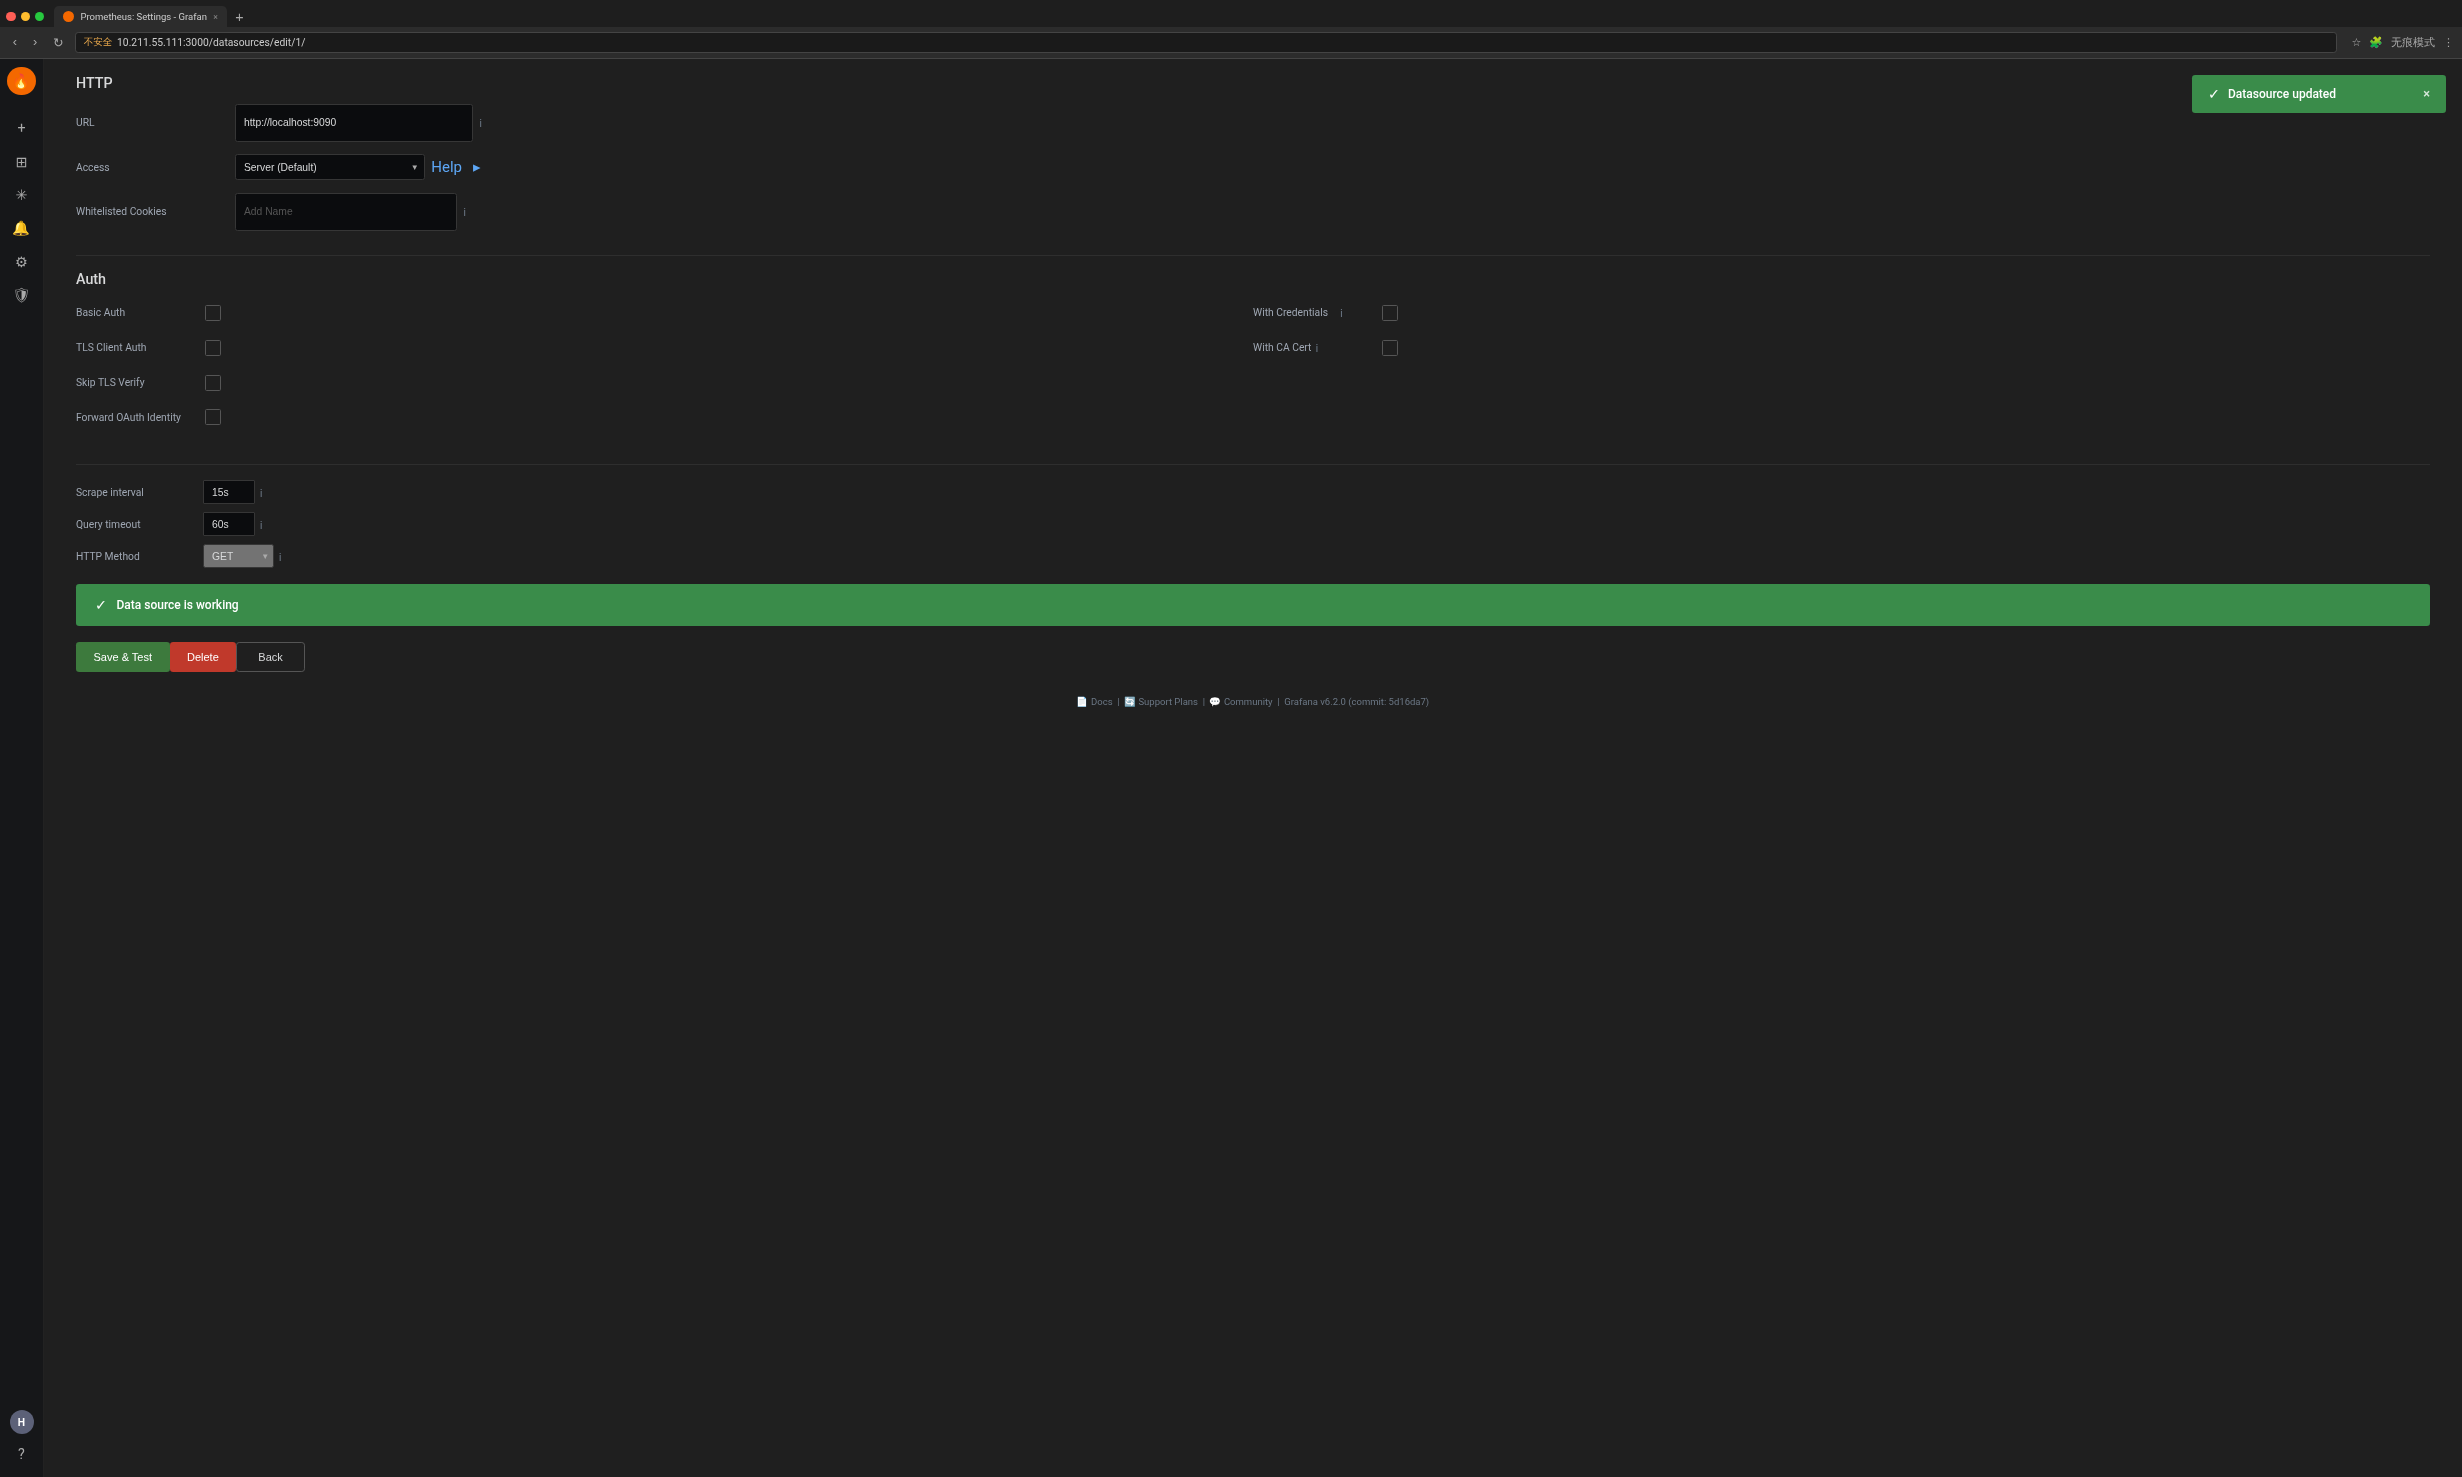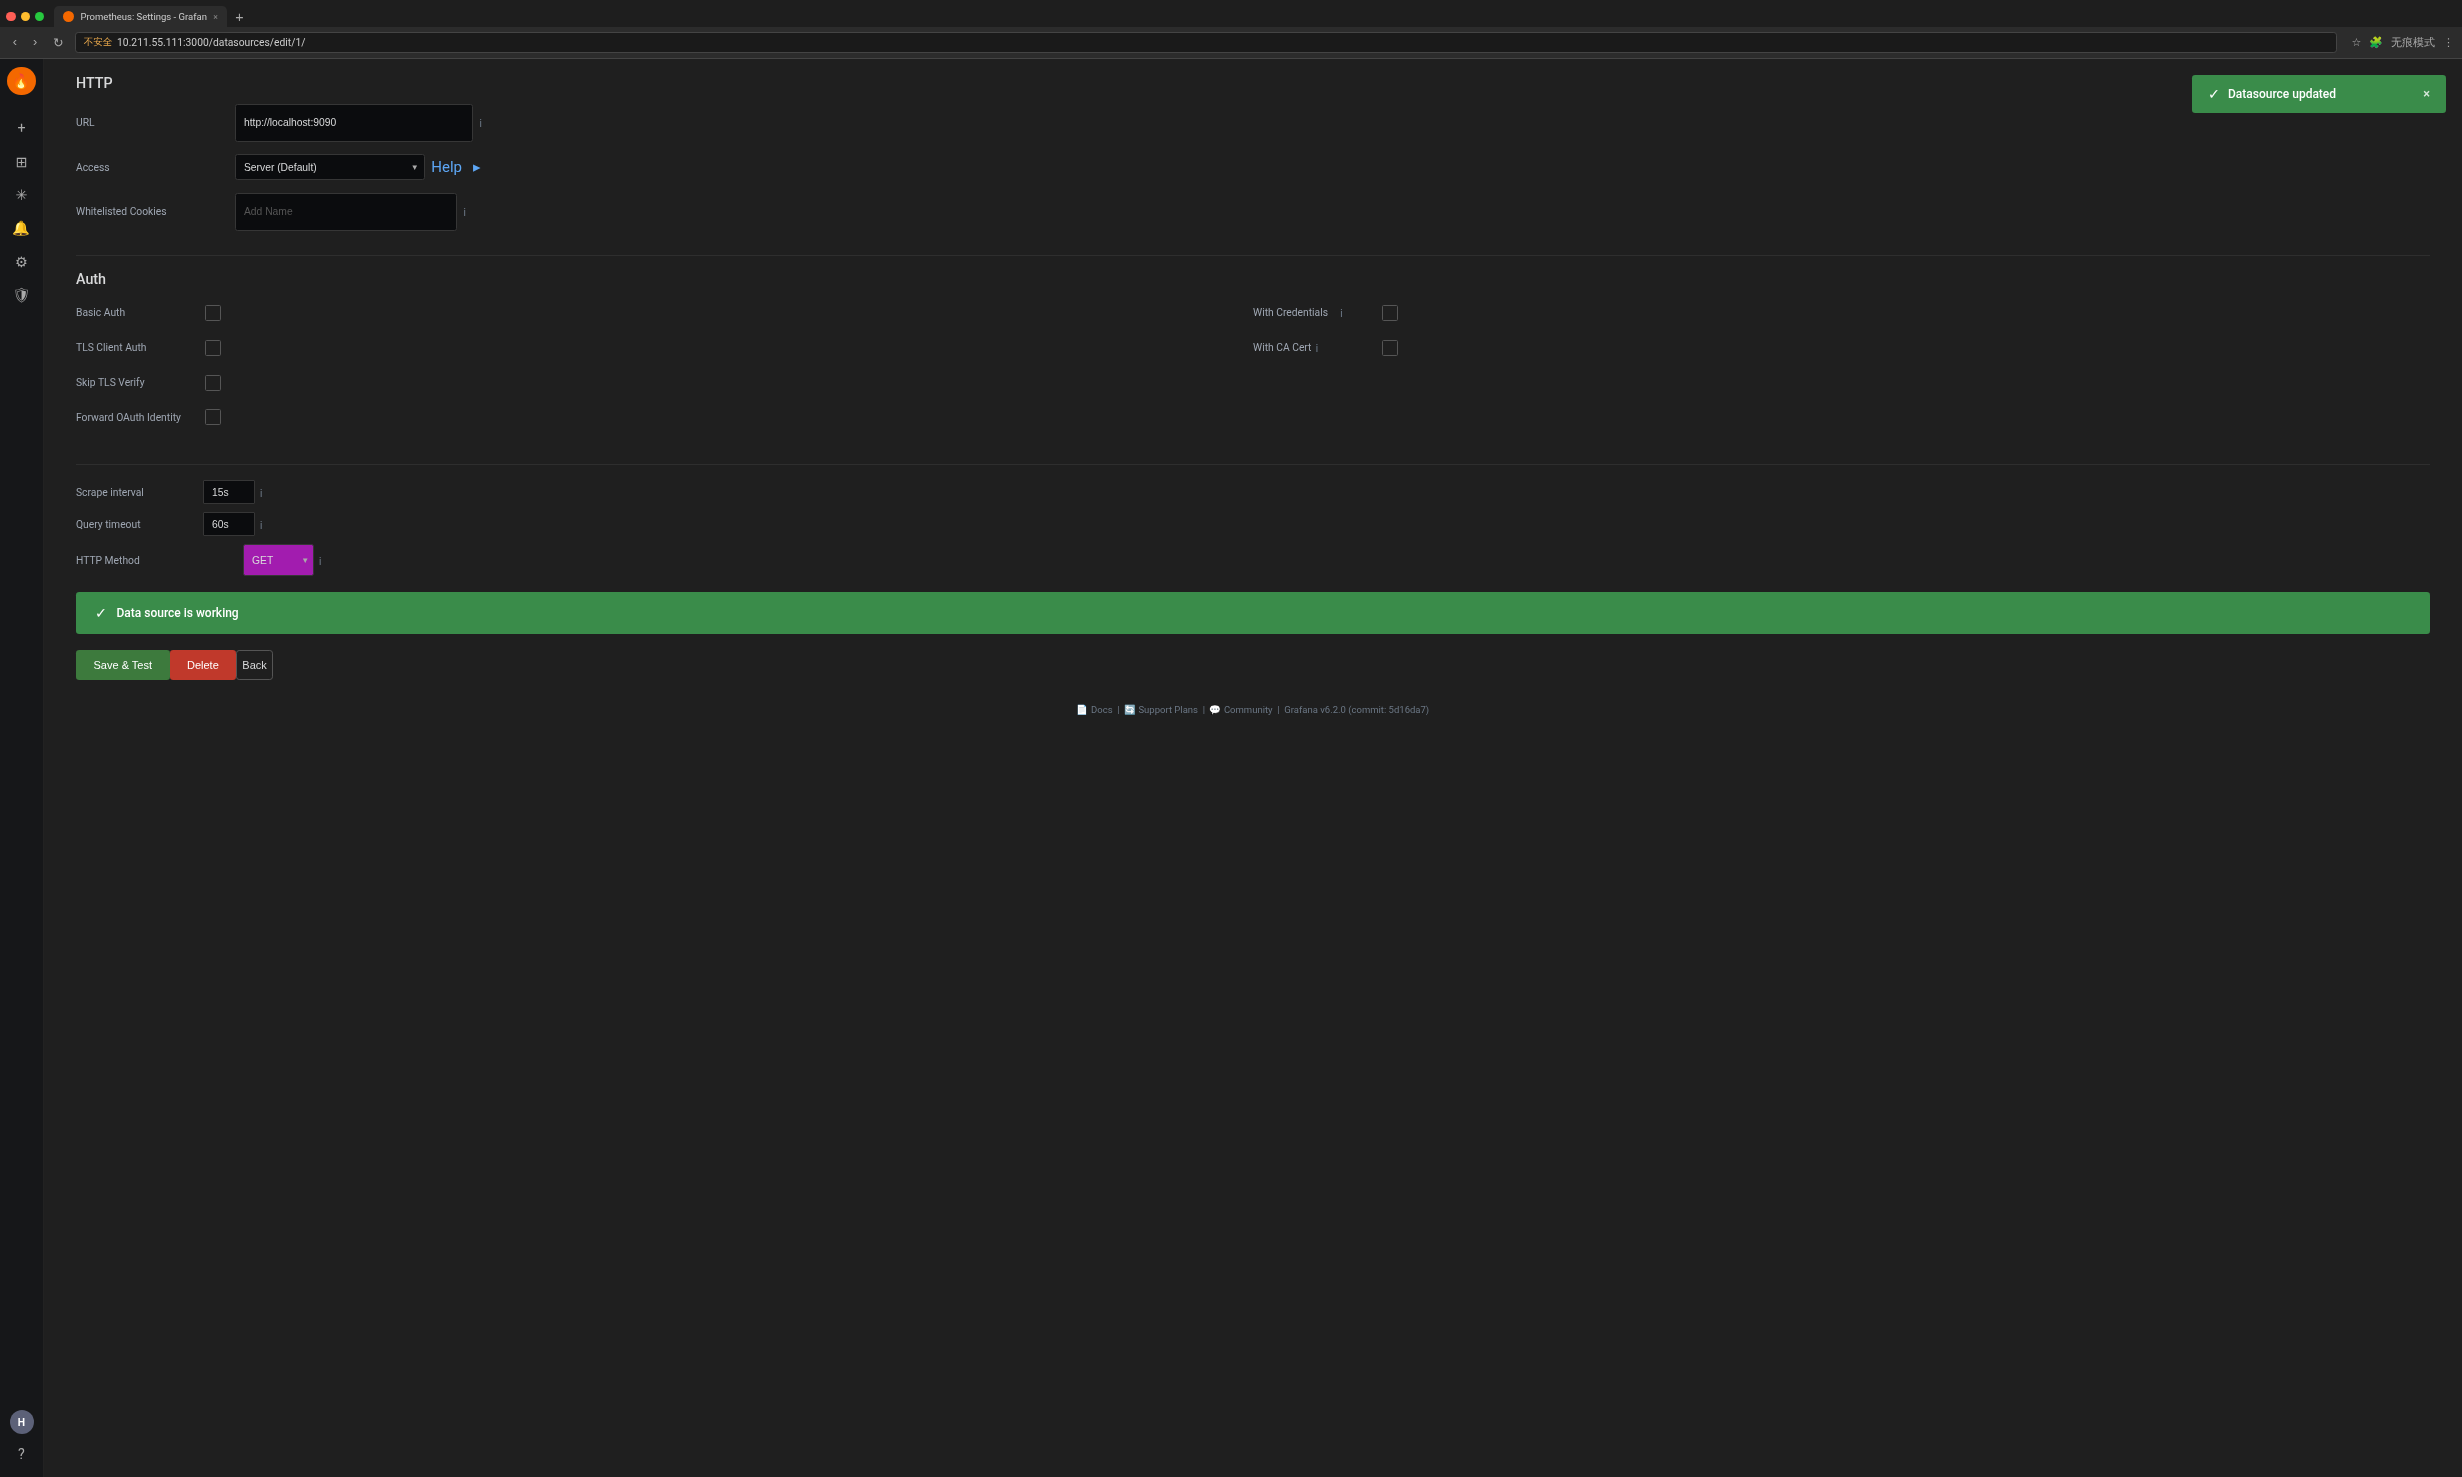--- a/index.html
+++ b/index.html
@@ -346,31 +346,30 @@
       padding: 4px 8px;
       font-size: 10.3px;
       height: 24px;
       width: 52px;
     }
     .prom-select-wrap {
       position: relative;
       display: inline-block;
     }
     .prom-select {
-      background: #a21caf;
+      background: #737373;
       border: 0.8px solid #363636;
       border-radius: 2.4px;
       color: #d8d9da;
       padding: 4px 19px 4px 8px;
       font-size: 10.3px;
-      height: 32px;
+      height: 24px;
       width: 71px;
       appearance: none;
       cursor: pointer;
-      margin-left: 40px;
     }
 
     
     .status-banner {
       background: #3a8c4a;
       color: white;
       padding: 12.7px 19px;
       border-radius: 3.2px;
       display: flex;
       align-items: center;
@@ -403,21 +402,21 @@
       padding: 8px 17.5px;
       font-size: 11px;
       cursor: pointer;
       font-weight: 500;
     }
     .btn-back {
       background: transparent;
       color: #d8d9da;
       border: 0.8px solid #555;
       border-radius: 3.2px;
-      padding: 8px 5px;
+      padding: 8px 21px;
       font-size: 11px;
       cursor: pointer;
     }
 
     
     .footer {
       text-align: center;
       color: #6b7785;
       font-size: 9.5px;
       margin-top: 24px;

